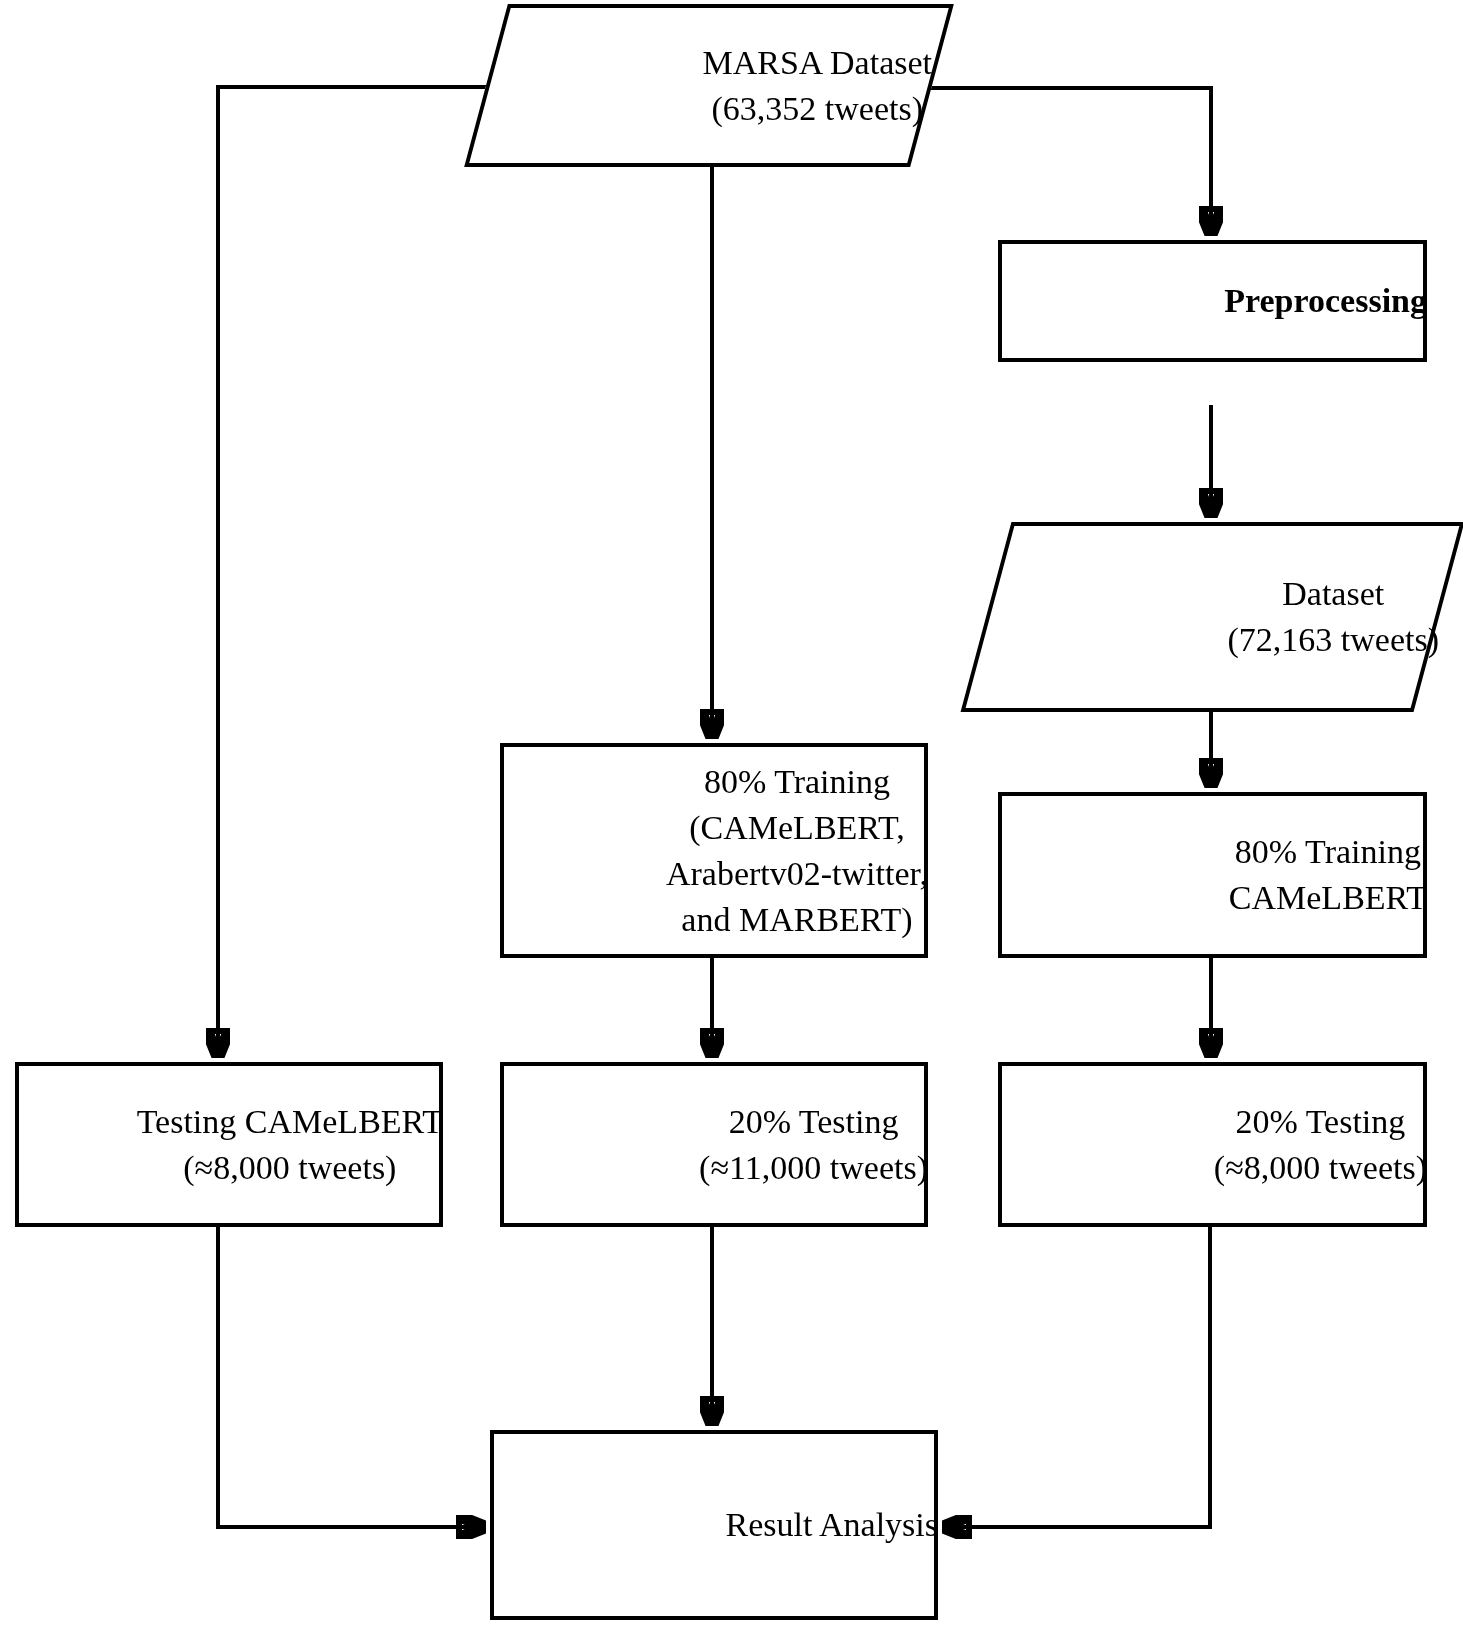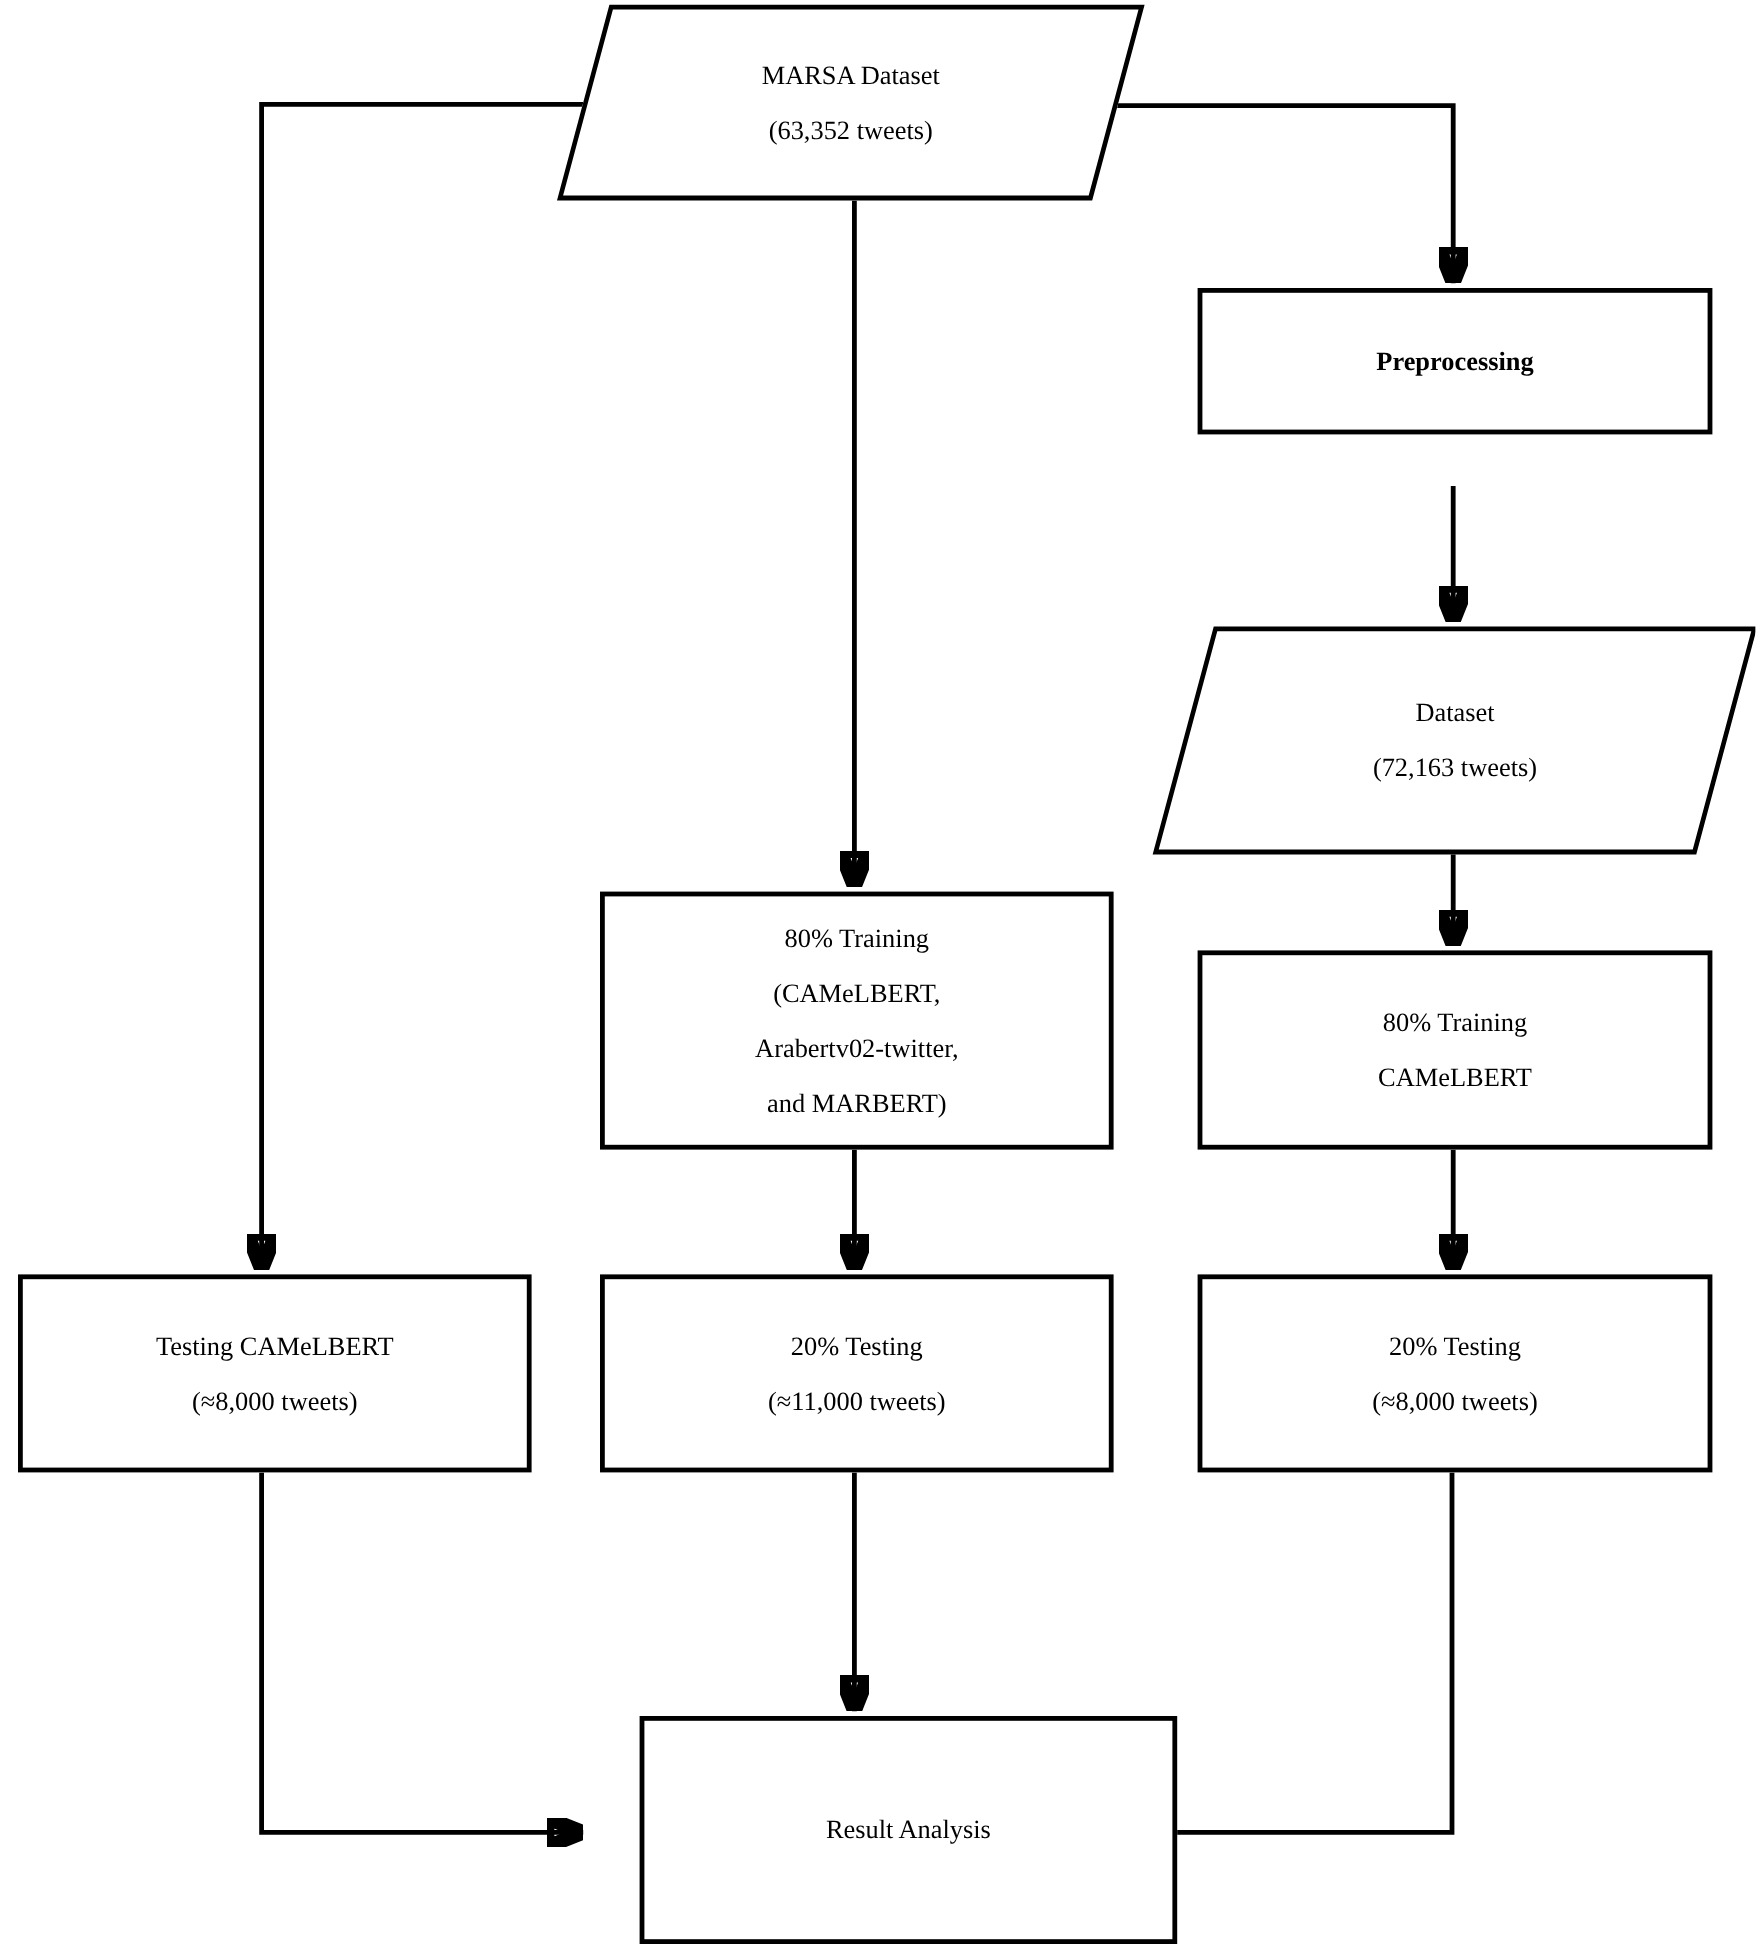--- a/index.html
+++ b/index.html
@@ -8,23 +8,23 @@
     width:1463px; height:1629px;
     background:#ffffff;
     font-family:"Liberation Serif", serif;
     color:#000000;
     overflow:hidden;
   }
   .connectors { position:absolute; left:0; top:0; width:1463px; height:1629px; }
   .connectors path { fill:none; stroke:#000000; stroke-width:4; }
   .node {
     position:absolute;
-    display:flex; align-items:center; justify-content:center;
+    display:flex; align-items:center; justify-content:flex-end;
     text-align:center;
-    font-size:22px; line-height:46px;
+    font-size:34px; line-height:46px;
   }
   .shape {
     position:absolute; left:0; top:0; right:0; bottom:0;
     background:#ffffff;
     border:4px solid #000000;
     box-sizing:border-box;
   }
   .skew { transform:skewX(-15deg); }
   .label { position:relative; z-index:1; }
   .label span { display:block; white-space:nowrap; }
@@ -110,20 +110,20 @@
   </div>
 
   <div class="node" style="left:998px; top:1062px; width:429px; height:165px;">
     <div class="shape"></div>
     <div class="label">
       <span>20% Testing</span>
       <span>(≈8,000 tweets)</span>
     </div>
   </div>
 
-  <div class="node" style="left:490px; top:1430px; width:448px; height:190px;margin-left:43px;">
+  <div class="node" style="left:490px; top:1430px; width:448px; height:190px;">
     <div class="shape"></div>
     <div class="label">
       <span>Result Analysis</span>
     </div>
   </div>
 
 </div>
 
 </body></html>

